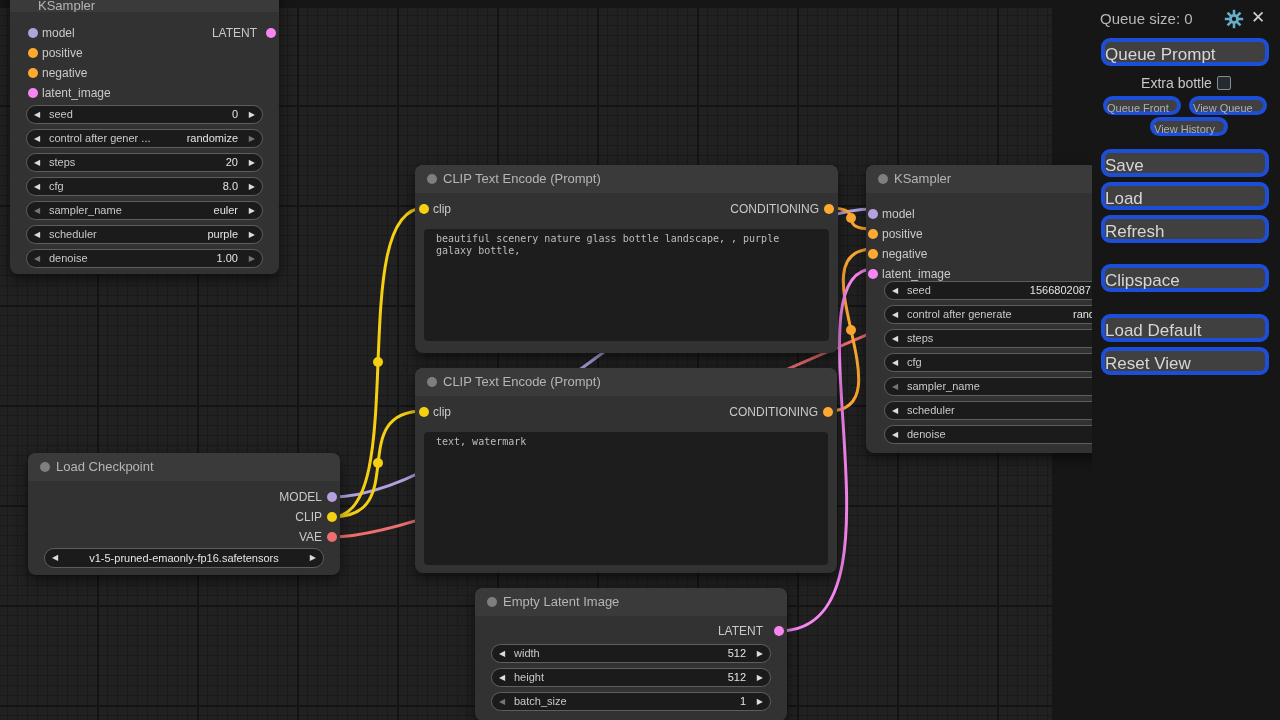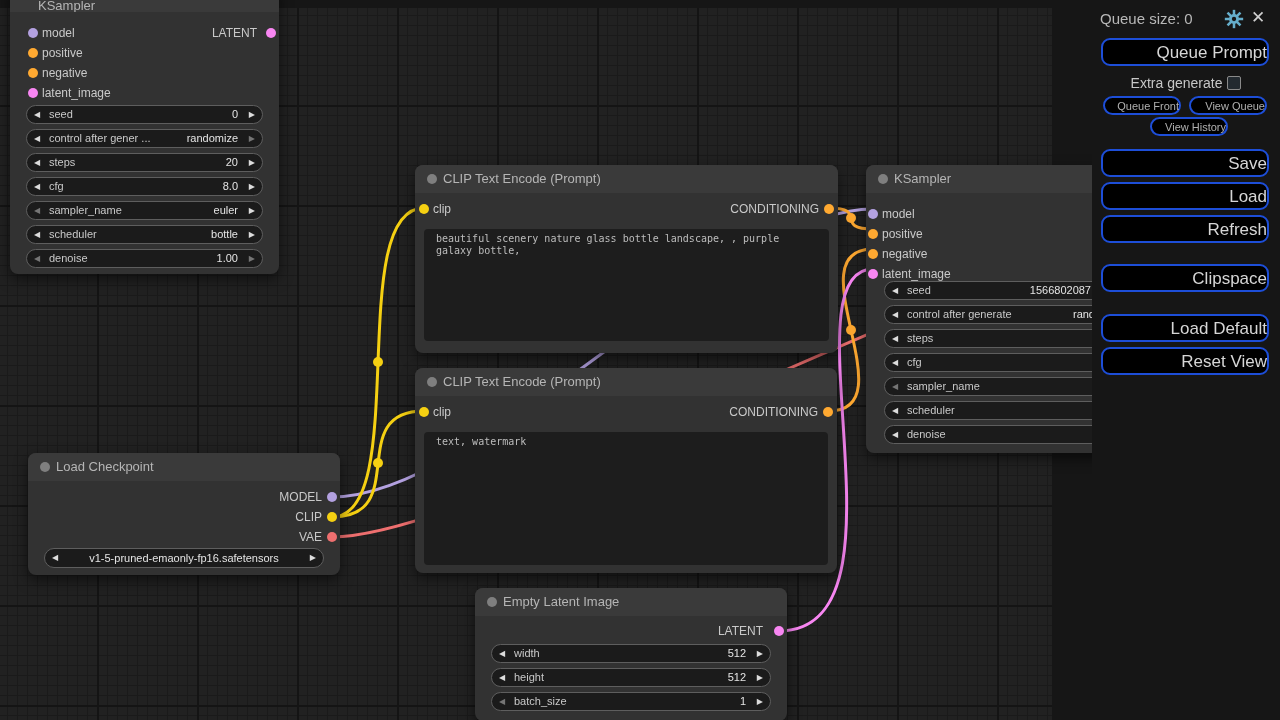--- a/index.html
+++ b/index.html
@@ -34,22 +34,22 @@
   .wval{position:absolute;right:24px;line-height:17px;color:#e4e4e4;}
   .wval-center{position:absolute;left:0;right:0;text-align:center;line-height:17px;color:#e4e4e4;}
   .wval-clip{position:absolute;left:0;top:0;text-align:right;line-height:17px;color:#e4e4e4;}
   .ta{position:absolute;background:#1d1d1d;border-radius:4px;
     font-family:"DejaVu Sans Mono",monospace;font-size:10px;line-height:12px;color:#bdbdbd;
     padding:4px 12px;box-sizing:border-box;white-space:pre-wrap;word-break:break-word;overflow:hidden;}
   #menu{position:absolute;left:1092px;top:0;width:188px;height:720px;background:#161616;z-index:10;}
   .qsize{position:absolute;left:8px;top:10px;font-size:15px;color:#b8b8b8;}
   .gear{position:absolute;left:132px;top:9px;width:20px;height:20px;}
   .xclose{position:absolute;left:159px;top:7px;font-size:17px;color:#cfcfcf;}
-  .mbtn{position:absolute;left:9px;width:168px;background:#000000;border:2px solid #1d4ed8;
-    border-radius:9px;color:#d6d6d6;text-align:right;box-sizing:border-box;}
+  .mbtn{position:absolute;left:9px;width:168px;background:#404040;border:4px solid #1d4ed8;
+    border-radius:9px;color:#d6d6d6;text-align:left;box-sizing:border-box;}
   .big{height:28px;font-size:17px;line-height:26px;}
   .small{height:19px;font-size:11px;line-height:17px;color:#b0b0b0;border-radius:10px;}
   .extrarow{position:absolute;left:0;top:75px;width:188px;text-align:center;font-size:14px;color:#c7c7c7;}
   .chk{display:inline-block;width:12px;height:12px;background:#232a30;border:1px solid #8a8a8a;
     vertical-align:-2px;margin-left:5px;border-radius:2px;}
 </style>
 </head>
 <body>
 
 <div id="canvas">
@@ -117,21 +117,21 @@
     </div>
     <div class="pill" style="left:16px;top:217px;width:237px;">
       <span class="arr arr-l dim">◀</span>
       <span class="wlabel">sampler_name</span>
       <span class="wval">euler</span>
       <span class="arr arr-r">▶</span>
     </div>
     <div class="pill" style="left:16px;top:241px;width:237px;">
       <span class="arr arr-l">◀</span>
       <span class="wlabel">scheduler</span>
-      <span class="wval">bottle</span>
+      <span class="wval">purple</span>
       <span class="arr arr-r">▶</span>
     </div>
     <div class="pill" style="left:16px;top:265px;width:237px;">
       <span class="arr arr-l dim">◀</span>
       <span class="wlabel">denoise</span>
       <span class="wval">1.00</span>
       <span class="arr arr-r dim">▶</span>
     </div>
   </div>
 
@@ -274,21 +274,21 @@
         <rect x="10.5" y="17" width="3" height="6" transform="rotate(45 12 12)"></rect>
         <rect x="1" y="10.5" width="6" height="3" transform="rotate(45 12 12)"></rect>
         <rect x="17" y="10.5" width="6" height="3" transform="rotate(45 12 12)"></rect>
       </g>
       <circle cx="12" cy="12" r="2.6" fill="#161616"></circle>
     </g>
   </svg>
   <div class="xclose">✕</div>
   <div class="mbtn big" style="top:38px;">Queue Prompt</div>
   <div class="extrarow">
-    <span>Extra generate</span><span class="chk"></span>
+    <span>Extra bottle</span><span class="chk"></span>
   </div>
   <div class="mbtn small" style="left:11px;top:96px;width:78px;">Queue Front</div>
   <div class="mbtn small" style="left:97px;top:96px;width:78px;">View Queue</div>
   <div class="mbtn small" style="left:58px;top:117px;width:78px;">View History</div>
   <div class="mbtn big" style="top:149px;">Save</div>
   <div class="mbtn big" style="top:182px;">Load</div>
   <div class="mbtn big" style="top:215px;">Refresh</div>
   <div class="mbtn big" style="top:264px;">Clipspace</div>
   <div class="mbtn big" style="top:314px;">Load Default</div>
   <div class="mbtn big" style="top:347px;">Reset View</div>

